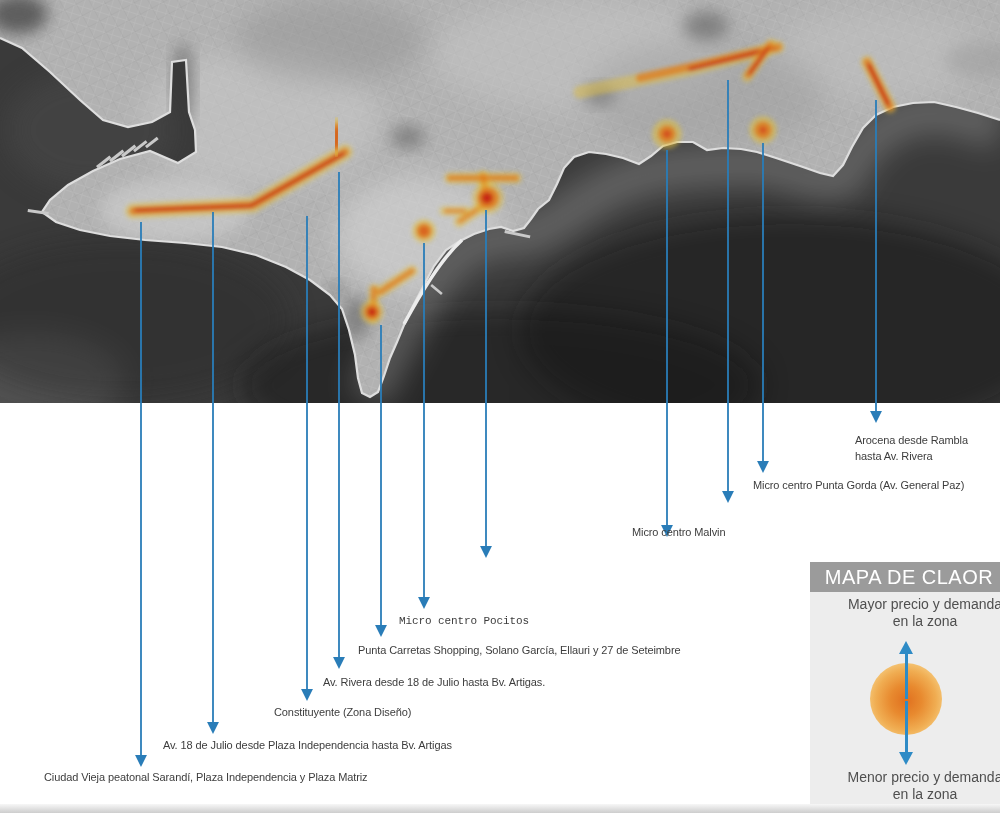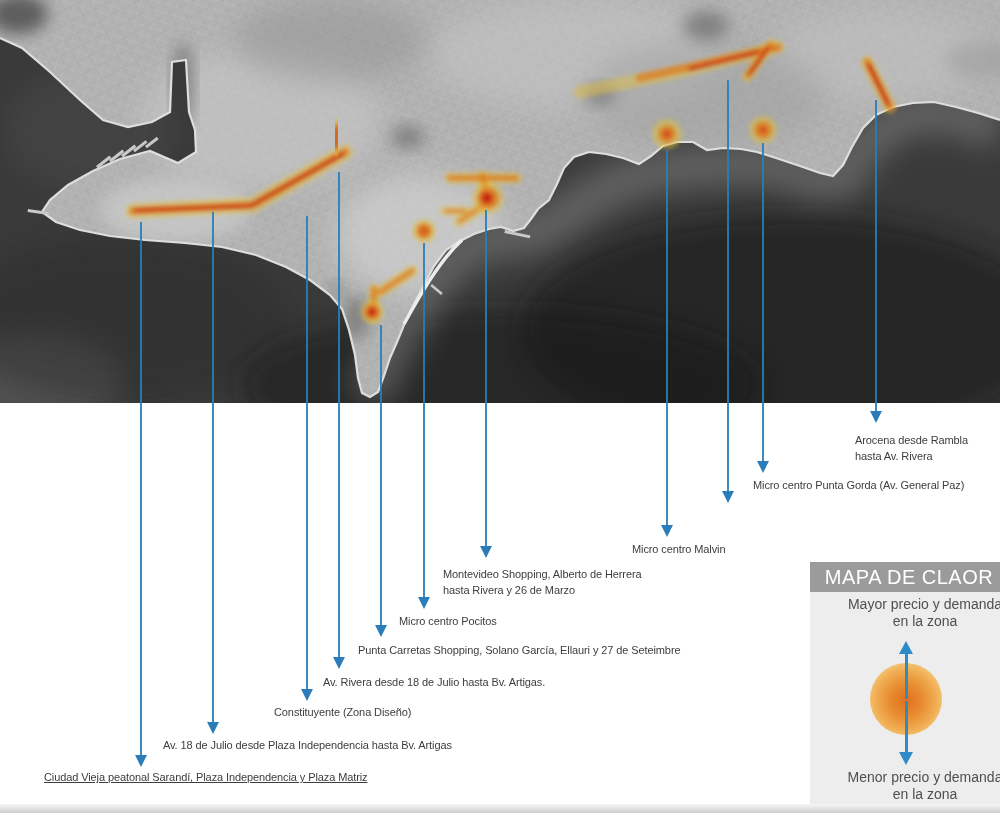--- a/index.html
+++ b/index.html
@@ -234,43 +234,39 @@
         <line x1="763" y1="143" x2="763" y2="462"></line>
           <path d="M758.5,462 L767.5,462 L763,471 Z"></path>
       </g>
       <g>
         <line x1="876" y1="100" x2="876" y2="412"></line>
           <path d="M871.5,412 L880.5,412 L876,421 Z"></path>
       </g>
     </g>
   </svg>
 
-  <div class="ann-label" style="left:44px;top:769px;text-decoration:underline;">
+  <div class="ann-label" style="left:44px;top:769px;">
     <span>Ciudad Vieja peatonal Sarandí, Plaza Independencia y Plaza Matriz</span>
   </div>
   <div class="ann-label" style="left:163px;top:737px;">
     <span>Av. 18 de Julio desde Plaza Independencia hasta Bv. Artigas</span>
   </div>
   <div class="ann-label" style="left:242px;top:704px;margin-left:32px;">
     <span>Constituyente (Zona Diseño)</span>
   </div>
   <div class="ann-label" style="left:323px;top:674px;">
     <span>Av. Rivera desde 18 de Julio hasta Bv. Artigas.</span>
   </div>
   <div class="ann-label" style="left:358px;top:642px;">
     <span>Punta Carretas Shopping, Solano García, Ellauri y 27 de Seteimbre</span>
   </div>
-  <div class="ann-label" style="left:399px;top:613px;">
+  <div class="ann-label" style="left:399px;top:613px;font-family:Liberation Mono, monospace;">
     <span>Micro centro Pocitos</span>
   </div>
-  <div class="ann-label" style="left:443px;top:566px;">
-    <span>Montevideo Shopping, Alberto de Herrera</span>
-    <span>hasta Rivera y 26 de Marzo</span>
-  </div>
-  <div class="ann-label" style="left:632px;top:541px;">
+  <div class="ann-label" style="left:632px;top:524px;">
     <span>Micro centro Malvin</span>
   </div>
   <div class="ann-label" style="left:753px;top:477px;">
     <span>Micro centro Punta Gorda (Av. General Paz)</span>
   </div>
   <div class="ann-label" style="left:855px;top:432px;">
     <span>Arocena desde Rambla</span>
     <span>hasta Av. Rivera</span>
   </div>
 

